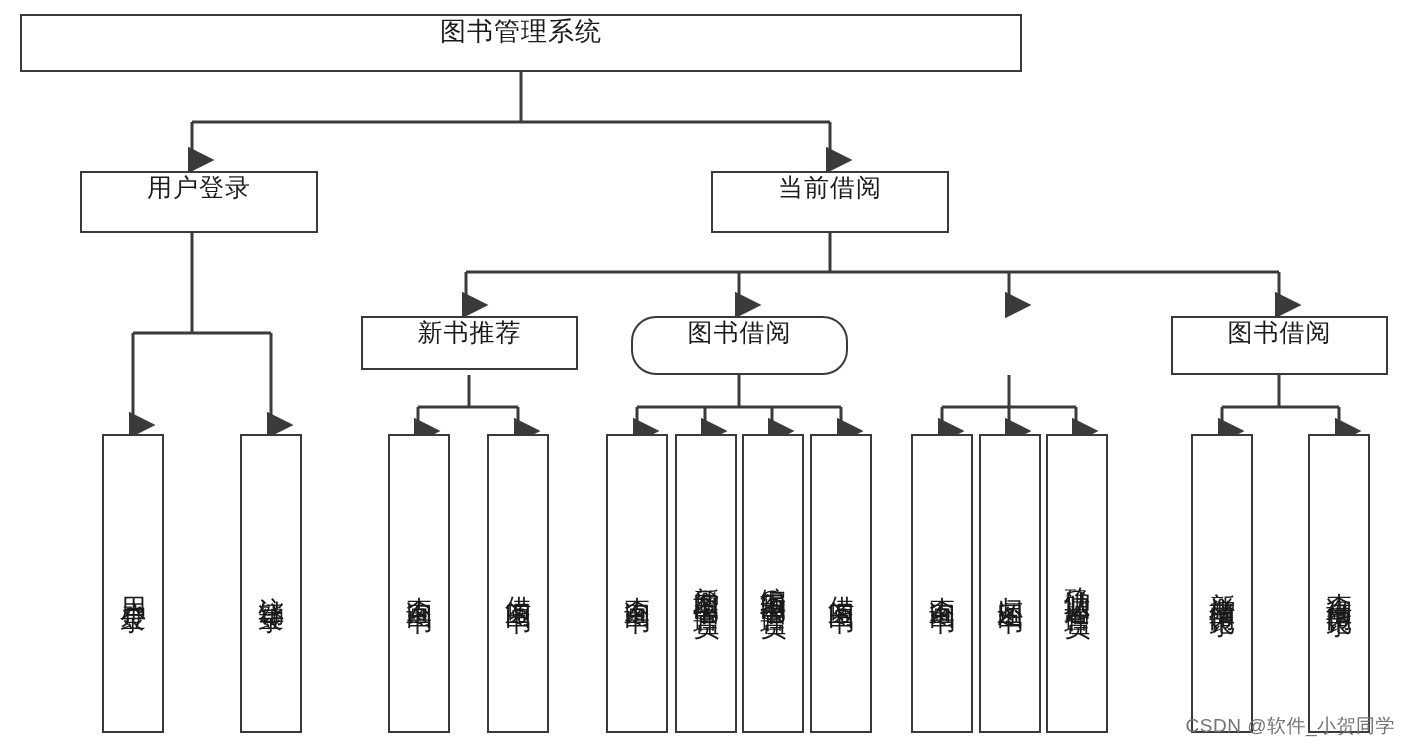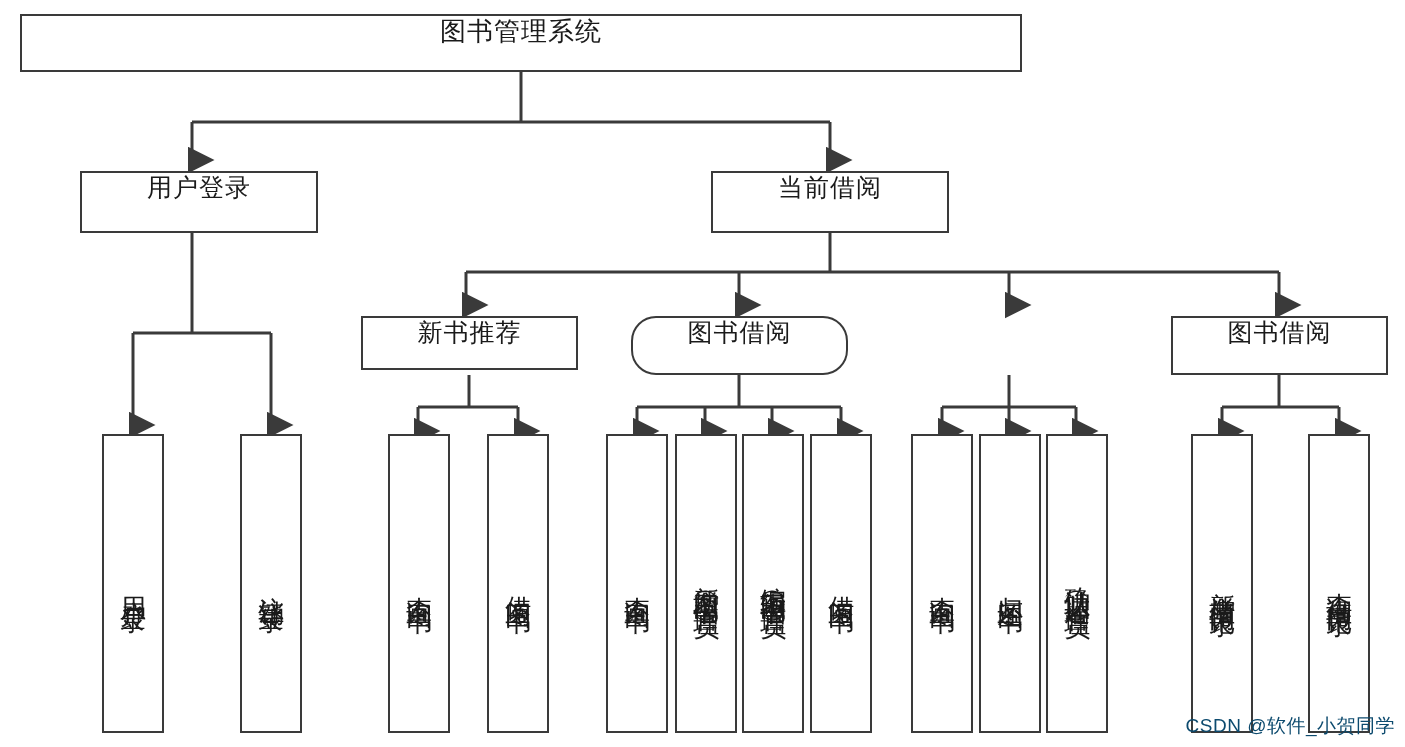--- a/index.html
+++ b/index.html
@@ -62,21 +62,21 @@
     line-height: 1.05;
     letter-spacing: 4px;
     white-space: nowrap;
     max-height: 100%;
   }
   .watermark {
     position: absolute;
     right: 10px;
     bottom: 8px;
     font-size: 19px;
-    color: #0c4a6e;
+    color: #737373;
     letter-spacing: 0.5px;
     z-index: 3;
     white-space: nowrap;
   }
 </style>
 </head>
 <body>
 
 <div id="canvas">
 

